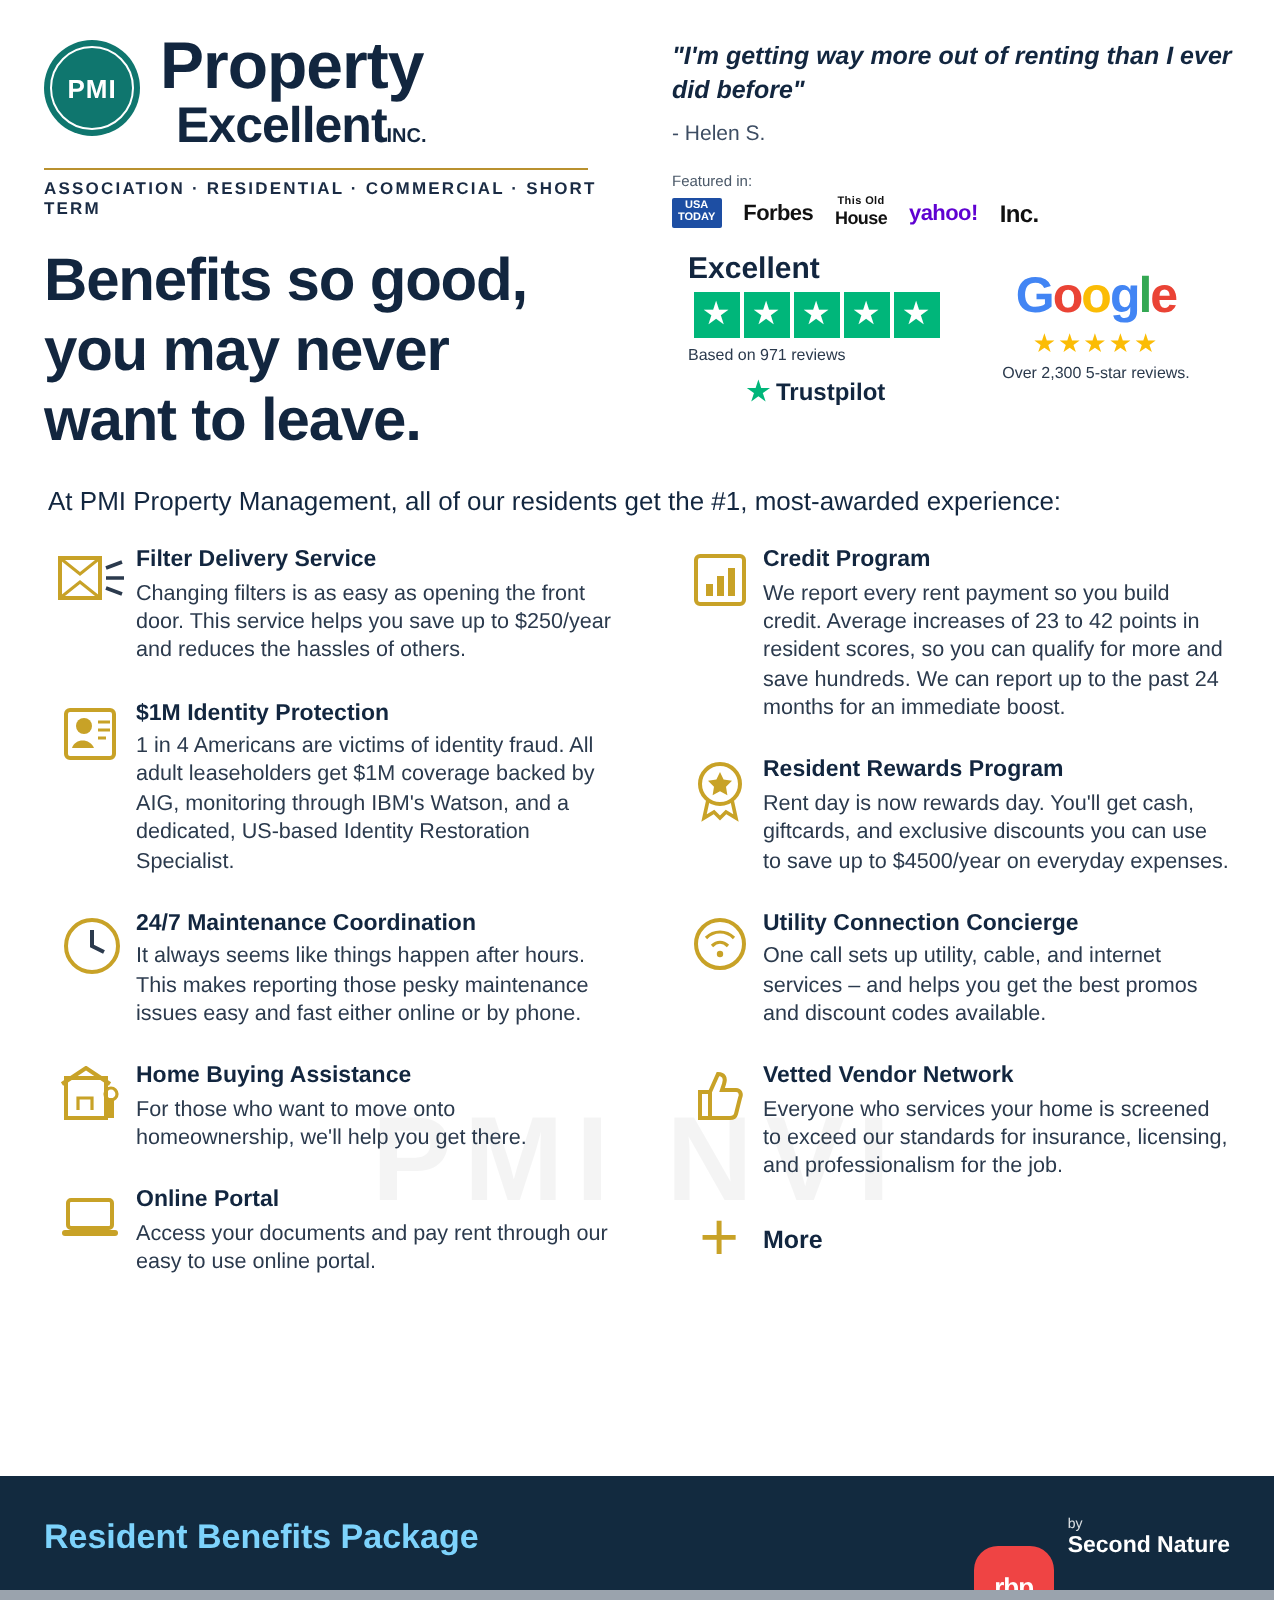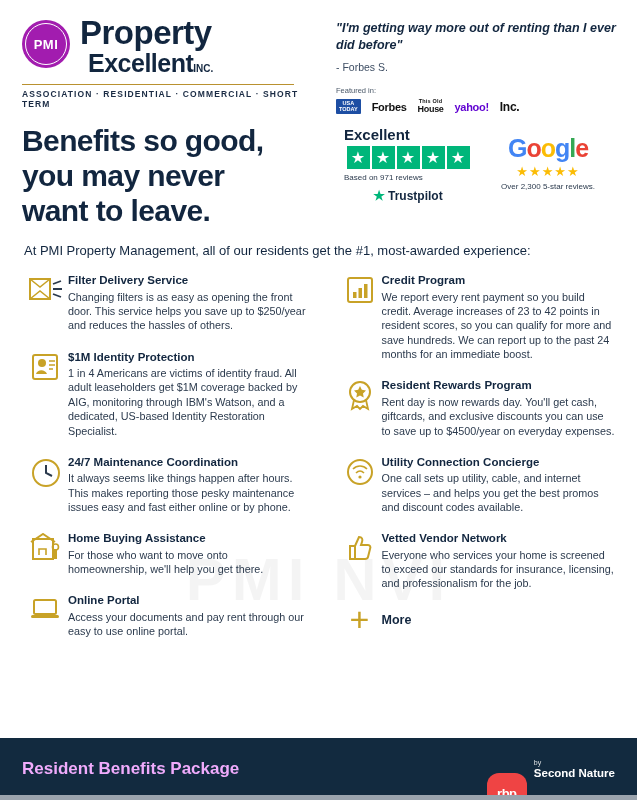--- a/index.html
+++ b/index.html
@@ -37,21 +37,21 @@
     position: relative;
     display: flex;
     padding: 16px 18px 0 22px;
     height: 118px;
   }
   .logo-block { width: 300px; }
   .logo-row { display: flex; align-items: flex-start; }
   .pmi-seal {
     width: 48px; height: 48px;
     border-radius: 50%;
-    background: #a21caf;
+    background: #0f766e;
     position: relative;
     margin-top: 4px;
     flex: 0 0 auto;
     display: flex; align-items: center; justify-content: center;
   }
   .pmi-seal::after {
     content: "";
     position: absolute;
     inset: 3px;
     border-radius: 50%;
@@ -273,21 +273,21 @@
     position: absolute;
     left: 0; bottom: 0;
     width: 637px;
     height: 62px;
     background: #122a3f;
     display: flex;
     align-items: center;
     padding: 0 22px;
   }
   .footer-title {
-    color: #f0abfc;
+    color: #7dd3fc;
     font-size: 17px;
     font-weight: bold;
     flex: 1;
   }
   .rbp {
     display: flex;
     align-items: center;
     gap: 7px;
   }
   .rbp-badge {
@@ -333,21 +333,21 @@
             <span>Excellent</span><span class="inc">INC.</span>
           </div>
         </div>
       </div>
       <div class="logo-rule"></div>
       <div class="logo-sub">ASSOCIATION · RESIDENTIAL · COMMERCIAL · SHORT TERM</div>
     </div>
 
     <div class="quote-block">
       <div class="quote">"I'm getting way more out of renting than I ever did before"</div>
-      <div class="quote-author">- Forbes S.</div>
+      <div class="quote-author">- Helen S.</div>
       <div class="featured-label">Featured in:</div>
       <div class="featured-logos">
         <div class="fl-usa">
           <div>USA</div>
           <div>TODAY</div>
         </div>
         <div class="fl">Forbes</div>
         <div class="fl fl-house">
           <span class="sm">This Old</span>
           <span>House</span>

